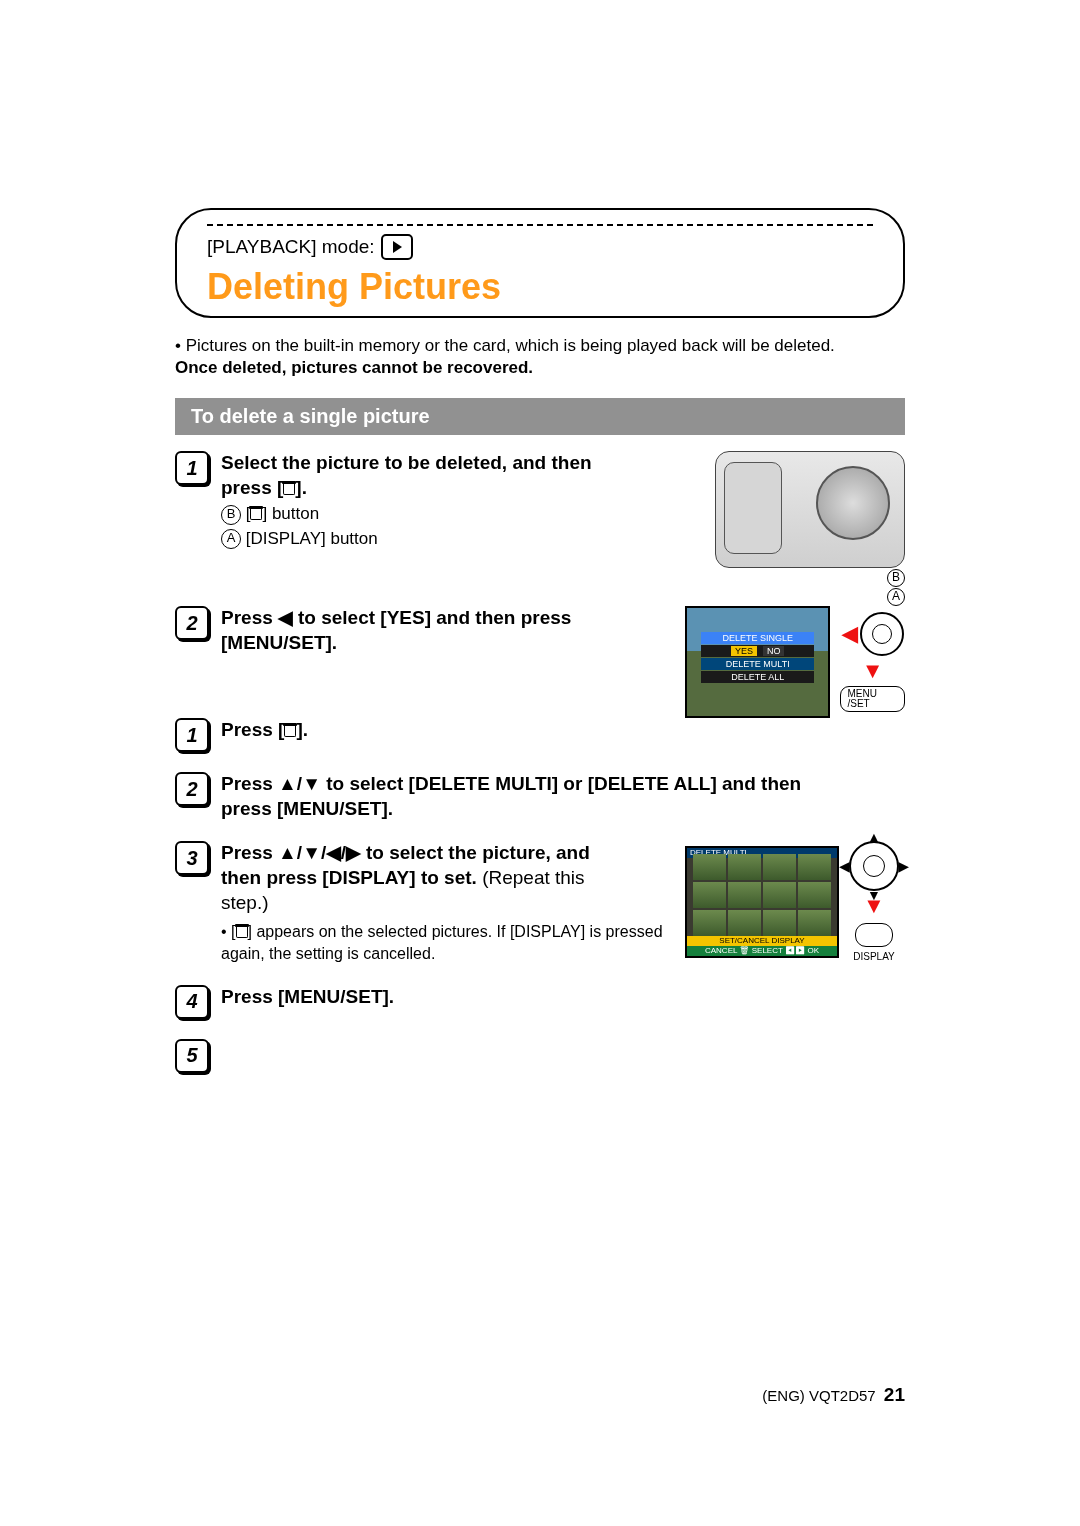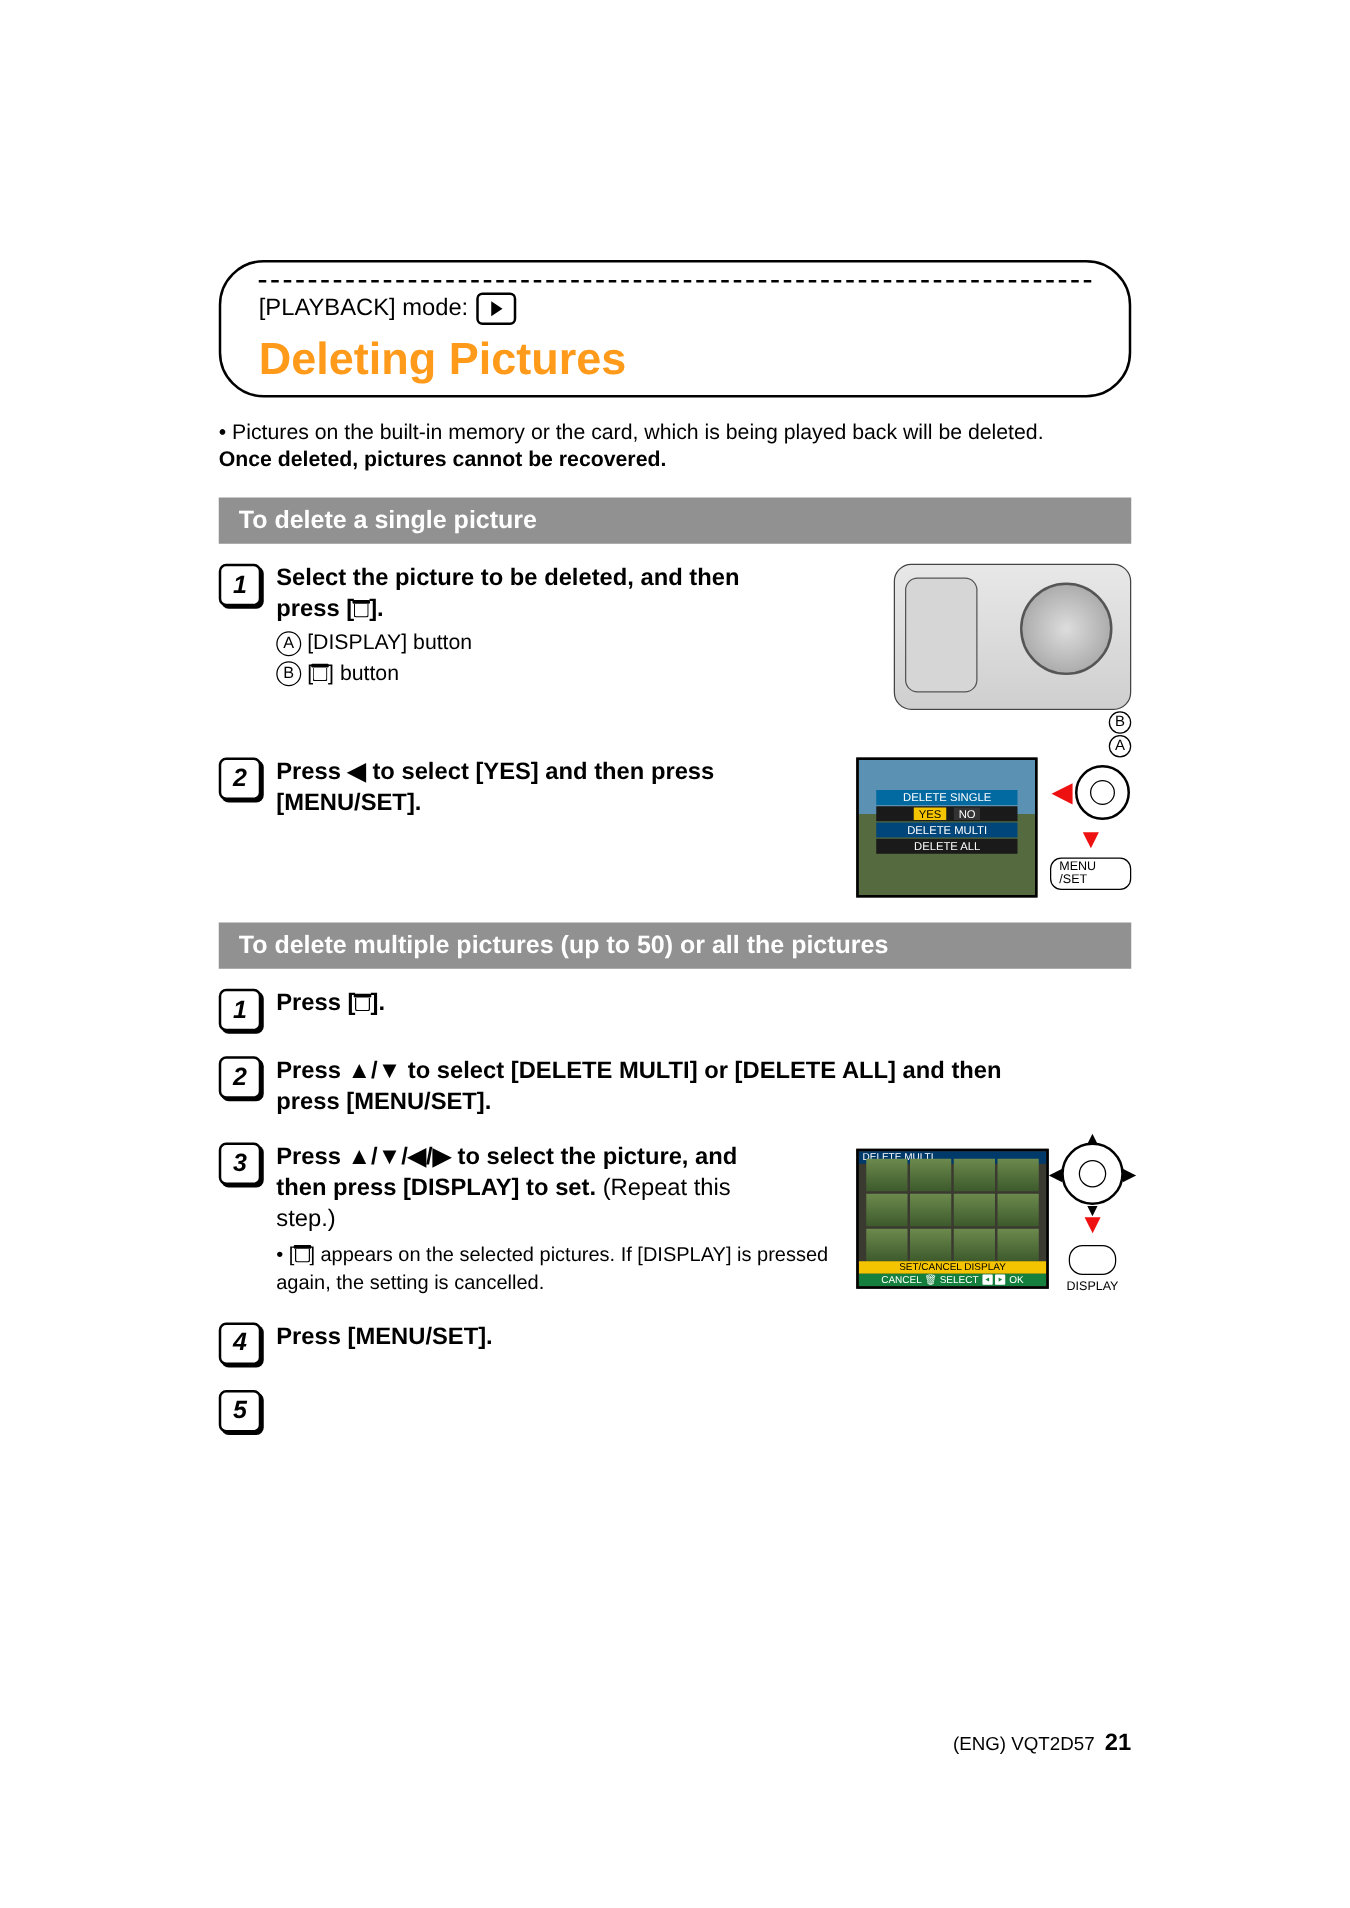--- a/index.html
+++ b/index.html
@@ -137,21 +137,21 @@
     background:#3a3a30; border:2px solid #000;
     position:relative; overflow:hidden;
     font-size:10px; color:#fff;
   }
   .lcd.photo::before{
     content:""; position:absolute; inset:0;
     background:linear-gradient(to bottom,#5b92b3 0 40%, #556b3f 40% 100%);
   }
   .menu-strip{position:absolute; left:14px; right:14px; top:24px;}
   .ms-row{font-size:9px; padding:1px 3px; background:#1a1a1a; margin-bottom:1px; display:flex; justify-content:center; gap:6px;}
-  .ms-row.top{background:#0369a1;}
+  .ms-row.top{background:#3b82f6;}
   .ms-yes{background:#f4c400;color:#000;padding:0 4px;}
   .ms-no{background:#333;padding:0 4px;}
   .ms-row.sel{background:#00467a;}
 
   .grid-inner{position:absolute; inset:6px 6px 20px 6px; display:grid; grid-template-columns:repeat(4,1fr); grid-template-rows:repeat(3,1fr); gap:2px;}
   .thumb{background:linear-gradient(#6c8a4d,#3d5a2c);}
   .bar-bottom1{position:absolute; left:0; right:0; bottom:10px; height:10px; background:#f4c400; color:#000; font-size:8px; text-align:center; line-height:10px;}
   .bar-bottom2{position:absolute; left:0; right:0; bottom:0; height:10px; background:#15803d; font-size:8px; text-align:center; line-height:10px;}
   .bar-top{position:absolute; left:0; right:0; top:0; height:10px; background:#003a6b; font-size:8px; line-height:10px; padding-left:3px;}
 
@@ -208,26 +208,26 @@
   <div class="two-col">
     <div class="left">
       <div class="step">
         <div class="step-num">1</div>
         <div class="step-body">
           <div class="main-text">
             <span>Select the picture to be deleted, and then</span><br>
             <span>press [</span><span class="trash-inline"></span><span>].</span>
           </div>
           <div class="sub">
+            <span class="circled">B</span>
+            <span>[</span><span class="trash-inline"></span><span>] button</span>
+          </div>
+          <div class="sub">
             <span class="circled">A</span>
             <span>[DISPLAY] button</span>
-          </div>
-          <div class="sub">
-            <span class="circled">B</span>
-            <span>[</span><span class="trash-inline"></span><span>] button</span>
           </div>
         </div>
       </div>
     </div>
     <div class="right illus">
       <div class="camera-box">
         <div class="grip"></div>
           <div class="lens"></div>
       </div>
       <div class="callouts">
@@ -267,21 +267,20 @@
             <span class="arrow-left-red">◀</span>
             <div class="dpad-ring dpad-small"></div>
           </div>
           <span class="arrow-down-red">▼</span>
           <div class="menuset">MENU /SET</div>
         </div>
       </div>
     </div>
   </div>
 
-  <div class="section-bar">To delete multiple pictures (up to 50) or all the pictures</div>
 
   <div class="step">
     <div class="step-num">1</div>
     <div class="step-body">
       <div class="main-text">
         <span>Press [</span><span class="trash-inline"></span><span>].</span>
       </div>
     </div>
   </div>
 

